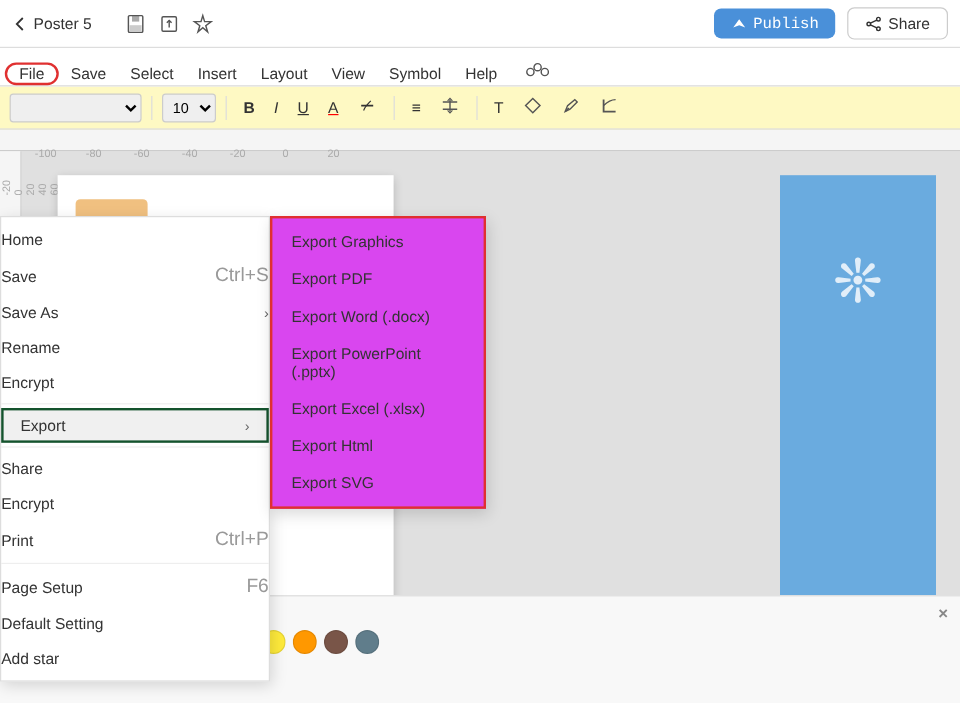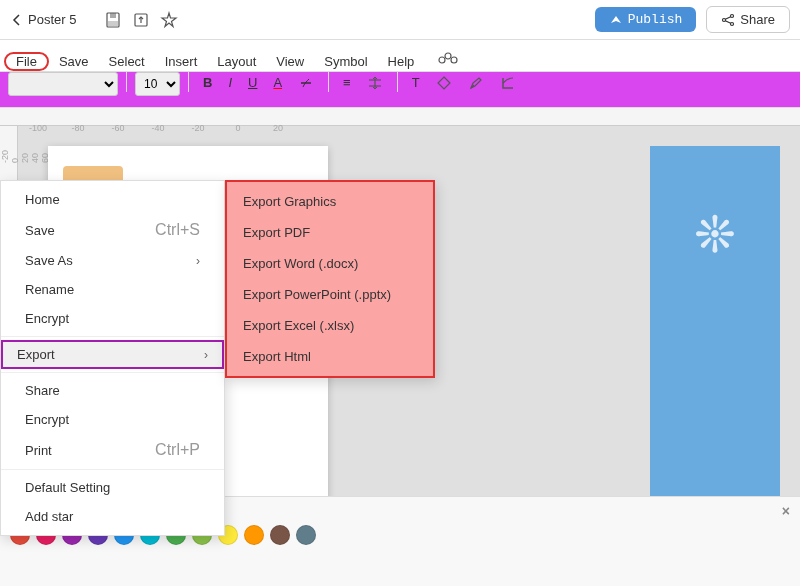--- a/index.html
+++ b/index.html
@@ -64,23 +64,23 @@
     .menu-item.active {
       background: white;
       border: 2px solid #e03030;
       color: #333;
       font-weight: normal;
     }
 
     
     .toolbar {
       height: 36px;
-      background: #d946ef;
-      display: flex;
-      align-items: flex-start;
+      background: #fef9c3;
+      display: flex;
+      align-items: center;
       padding: 0 8px;
       border-bottom: 1px solid #ddd;
       gap: 4px;
       position: relative;
       z-index: 5;
     }
     .toolbar-separator { width: 1px; height: 20px; background: #ddd; margin: 0 4px; }
     .toolbar-btn {
       padding: 3px 6px; border: none; background: transparent; cursor: pointer; font-size: 13px; color: #333; border-radius: 3px;
     }
@@ -148,44 +148,44 @@
       top: 72px;
       left: 0px;
       width: 225px;
       background: white;
       border: 1px solid #ddd;
       box-shadow: 2px 4px 12px rgba(0,0,0,0.15);
       z-index: 1000;
       padding: 4px 0;
     }
     .dropdown-item {
-      padding: 7px 24px;
+      padding: 7px 0;
       cursor: pointer;
       font-size: 13px;
       color: #333;
       display: flex;
       align-items: center;
       justify-content: space-between;
     }
     .dropdown-item.highlighted {
       background: #f0f0f0;
-      border: 2px solid #a21caf;
+      border: 2px solid #14532d;
       padding: 5px 14px;
     }
     .dropdown-item .shortcut { color: #999; font-size: 16px; }
     .dropdown-item .arrow { color: #666; font-size: 12px; }
     .dropdown-separator { height: 1px; background: #eee; margin: 3px 0; }
 
     
     .export-submenu {
       position: absolute;
       top: 72px;
       left: 225px;
-      width: 210px;
-      background: #fca5a5;
+      width: 180px;
+      background: #d946ef;
       border: 2px solid #e03030;
       box-shadow: 2px 4px 12px rgba(0,0,0,0.15);
       z-index: 1001;
       padding: 4px 0;
     }
     .export-submenu-item {
       padding: 8px 16px;
       cursor: pointer;
       font-size: 13px;
       color: #333;
@@ -393,34 +393,39 @@
     </div>
     <div class="dropdown-item">
       <span>Encrypt</span>
     </div>
     <div class="dropdown-item">
       <span>Print</span>
       <span class="shortcut">Ctrl+P</span>
     </div>
     <div class="dropdown-separator"></div>
     <div class="dropdown-item">
+      <span>Page Setup</span>
+      <span class="shortcut">F6</span>
+    </div>
+    <div class="dropdown-item">
       <span>Default Setting</span>
     </div>
     <div class="dropdown-item">
       <span>Add star</span>
     </div>
   </div>
 
   <div class="export-submenu">
     <div class="export-submenu-item">Export Graphics</div>
     <div class="export-submenu-item">Export PDF</div>
     <div class="export-submenu-item">Export Word (.docx)</div>
     <div class="export-submenu-item">Export PowerPoint (.pptx)</div>
     <div class="export-submenu-item">Export Excel (.xlsx)</div>
     <div class="export-submenu-item">Export Html</div>
+    <div class="export-submenu-item">Export SVG</div>
   </div>
 
 </div>
 
 <div class="bottom-panel">
   <div class="bottom-panel-title">
     <svg width="10" height="10" viewBox="0 0 10 10" style="cursor:pointer">
       <polyline points="2,4 5,7 8,4" stroke="#555" stroke-width="1.2" fill="none"></polyline>
     </svg>
     <span>Heart</span>

